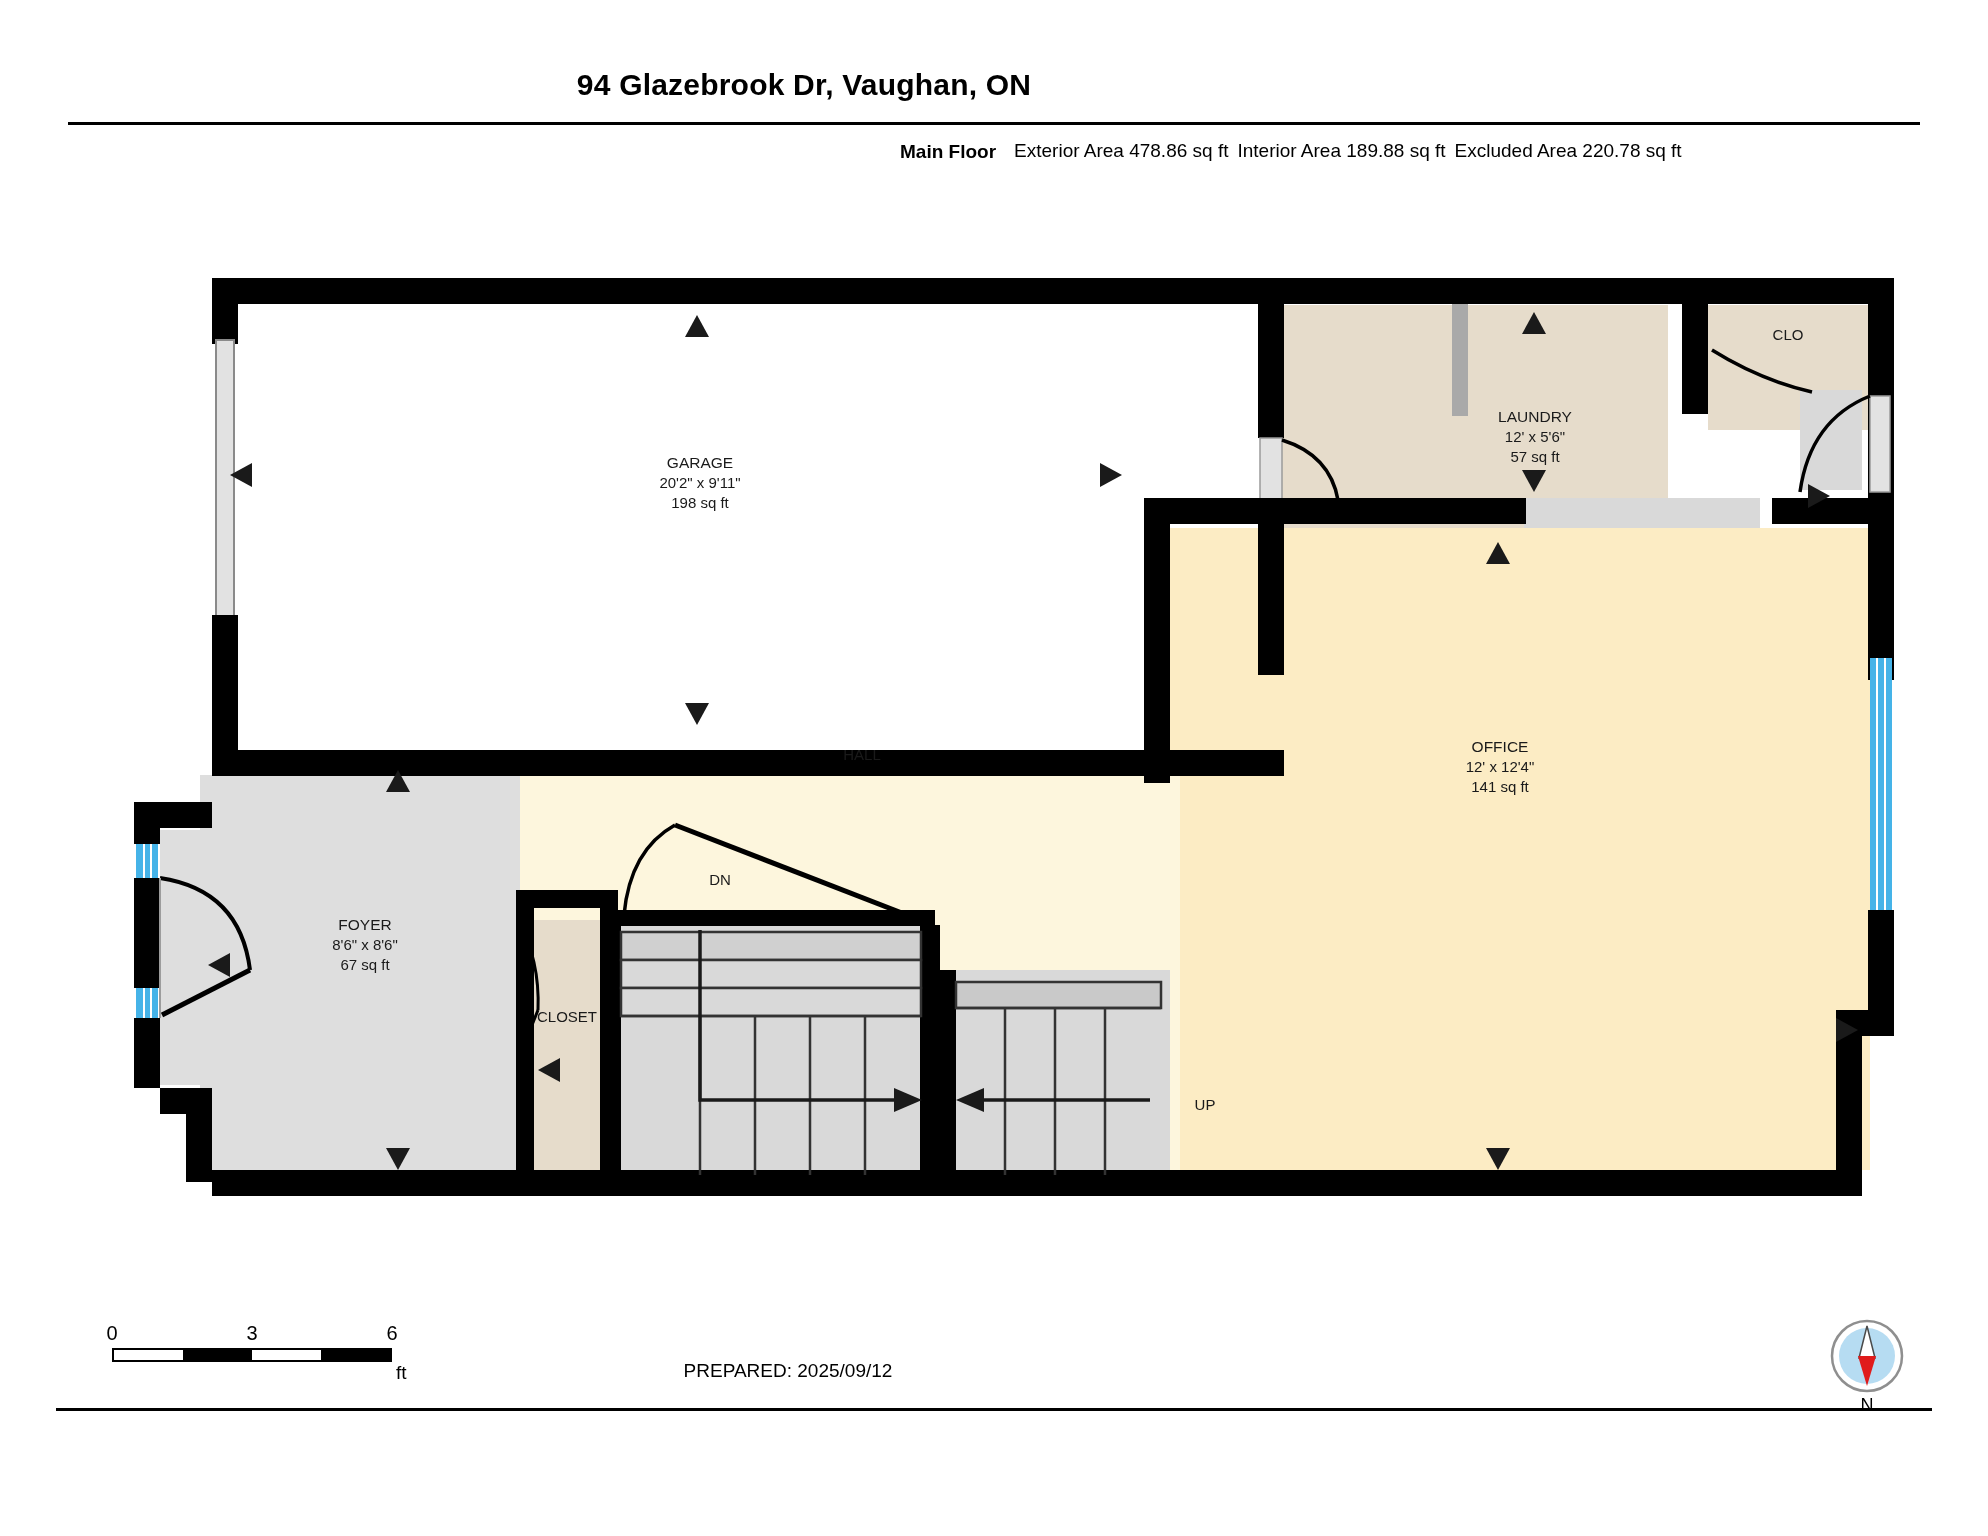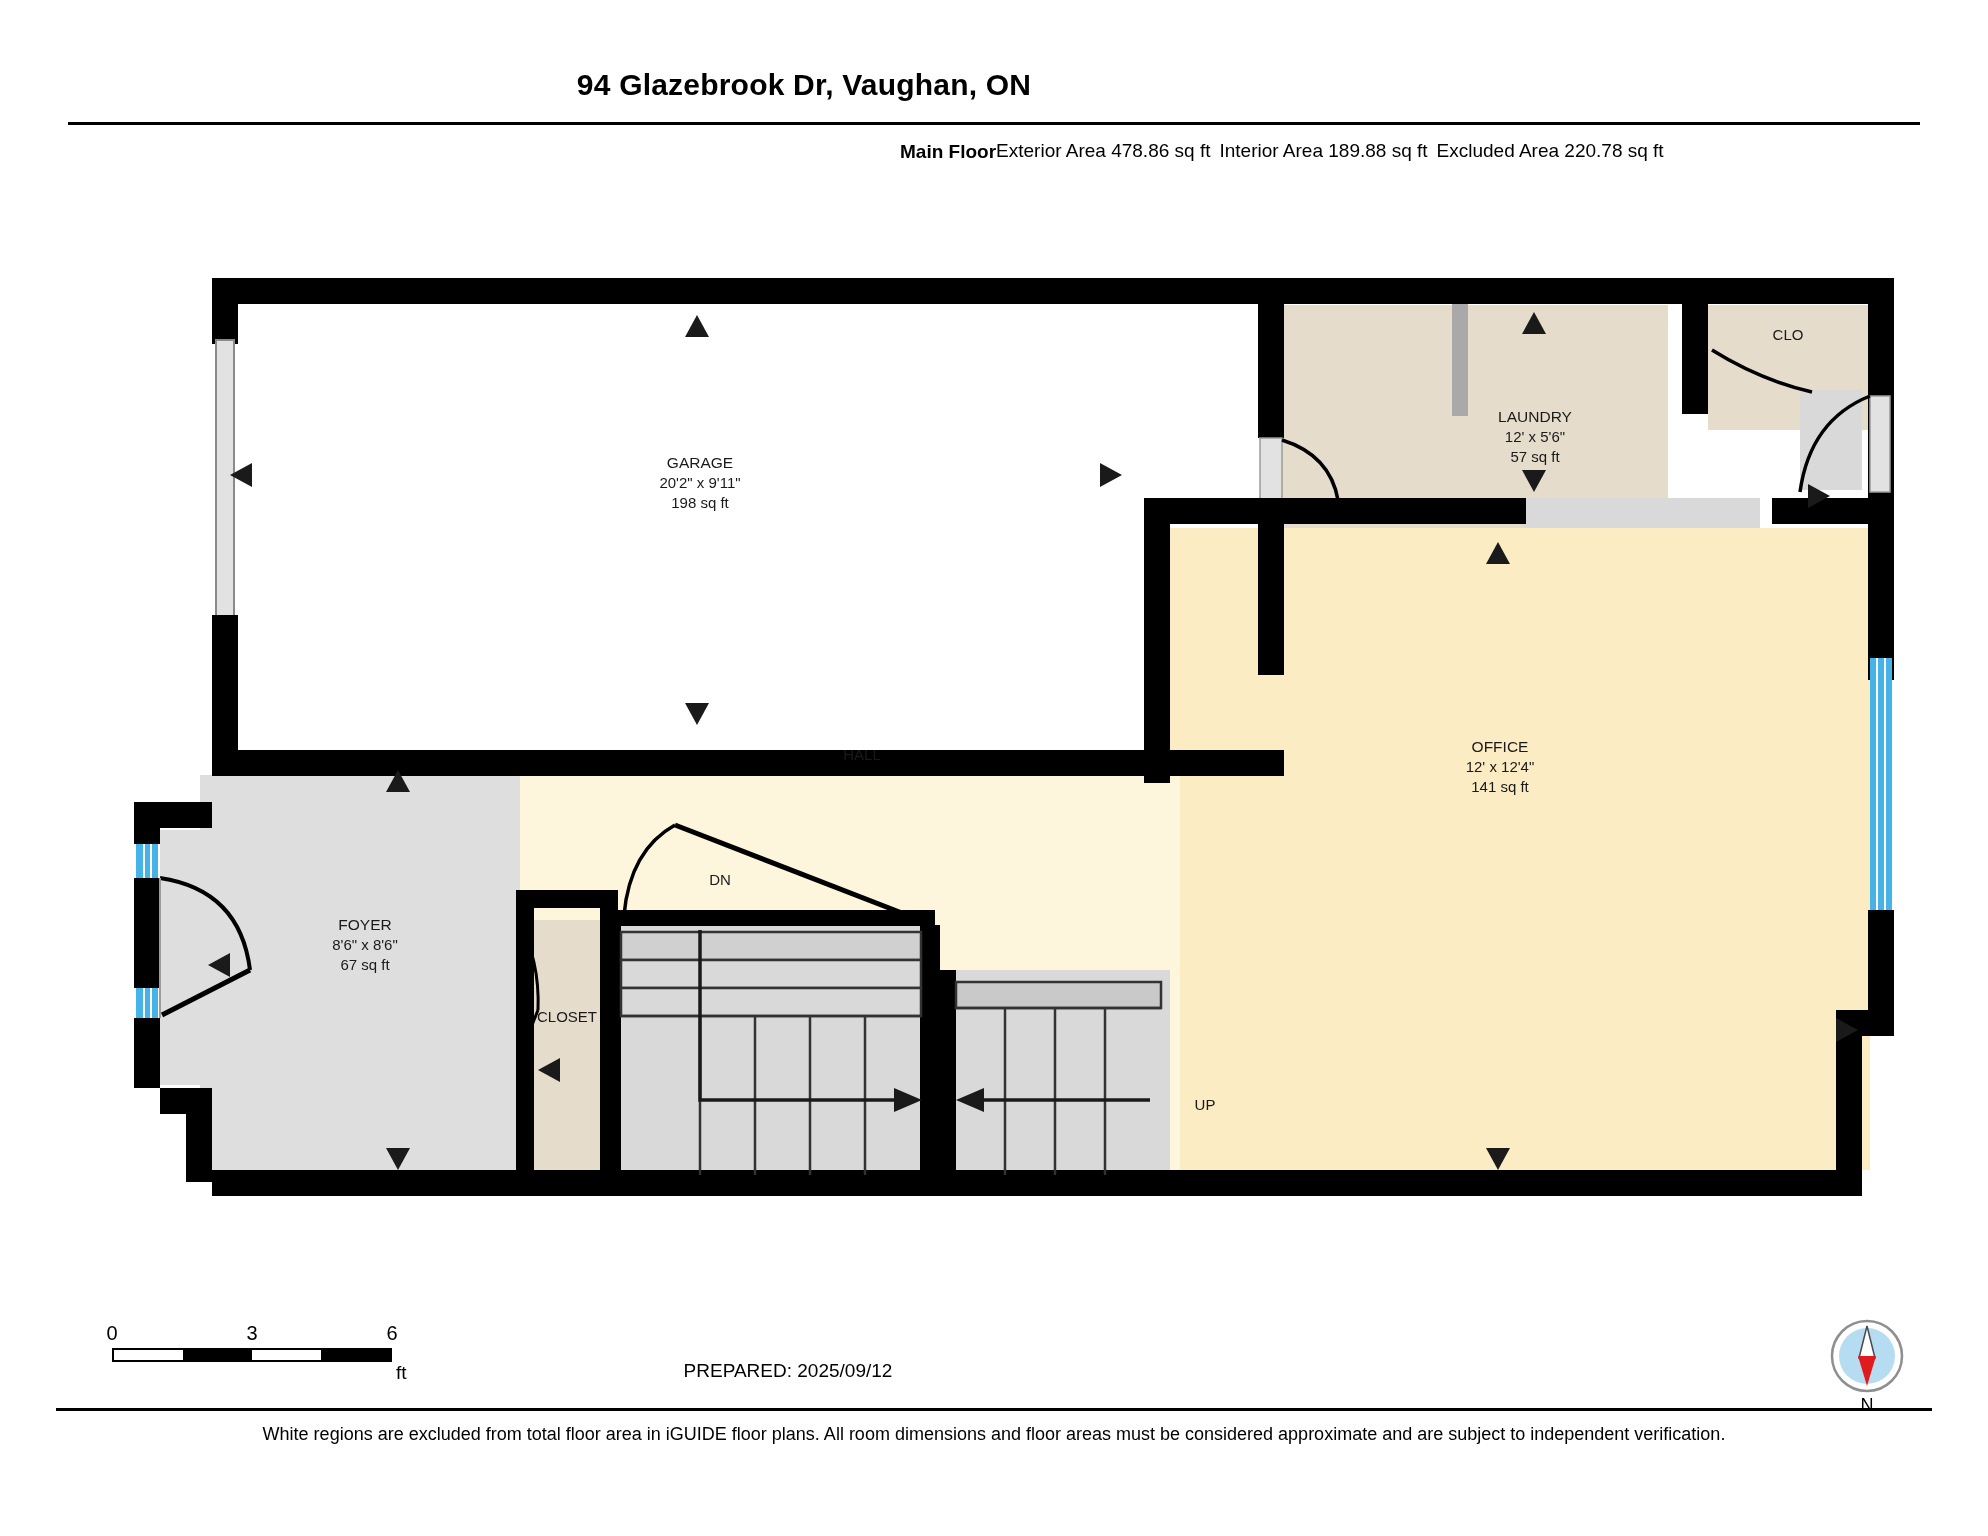--- a/index.html
+++ b/index.html
@@ -29,20 +29,21 @@
   #title-rule {
     position: absolute;
     top: 122px; left: 68px; width: 1852px; height: 3px;
     background: #000;
   }
   #floor-summary {
     position: absolute;
     top: 140px; left: 900px;
     display: flex;
     align-items: flex-start;
+    gap: 18px;
   }
   #floor-name {
     font-size: 19px; font-weight: bold; color: #000;
     white-space: nowrap; padding-top: 1px;
   }
   #floor-areas { display: flex; flex-direction: row; gap: 9px; }
   #floor-areas .area-line { font-size: 19px; color: #000; white-space: nowrap; }
 
   
   #plan-wrap {
@@ -338,15 +339,14 @@
     <svg width="76" height="76" viewBox="0 0 76 76" xmlns="http://www.w3.org/2000/svg">
       <circle cx="38" cy="38" r="35" fill="#ffffff" stroke="#8f8f8f" stroke-width="2.5"></circle>
       <circle cx="38" cy="38" r="28" fill="#b6dcf2"></circle>
       <polygon points="38,8 30,40 46,40" fill="#ffffff" stroke="#4a4a4a" stroke-width="1.5"></polygon>
       <polygon points="38,68 29,38 47,38" fill="#e01b1b"></polygon>
     </svg>
     <div id="compass-label">N</div>
   </div>
 
   <div id="footer-rule"></div>
-  <div id="disclaimer">White regions are excluded from total floor area in iGUIDE floor plans. All room dimensions and floor areas must be considered approximate and are subject to independent verification.</div>
 
 </div>
 
 </body></html>

